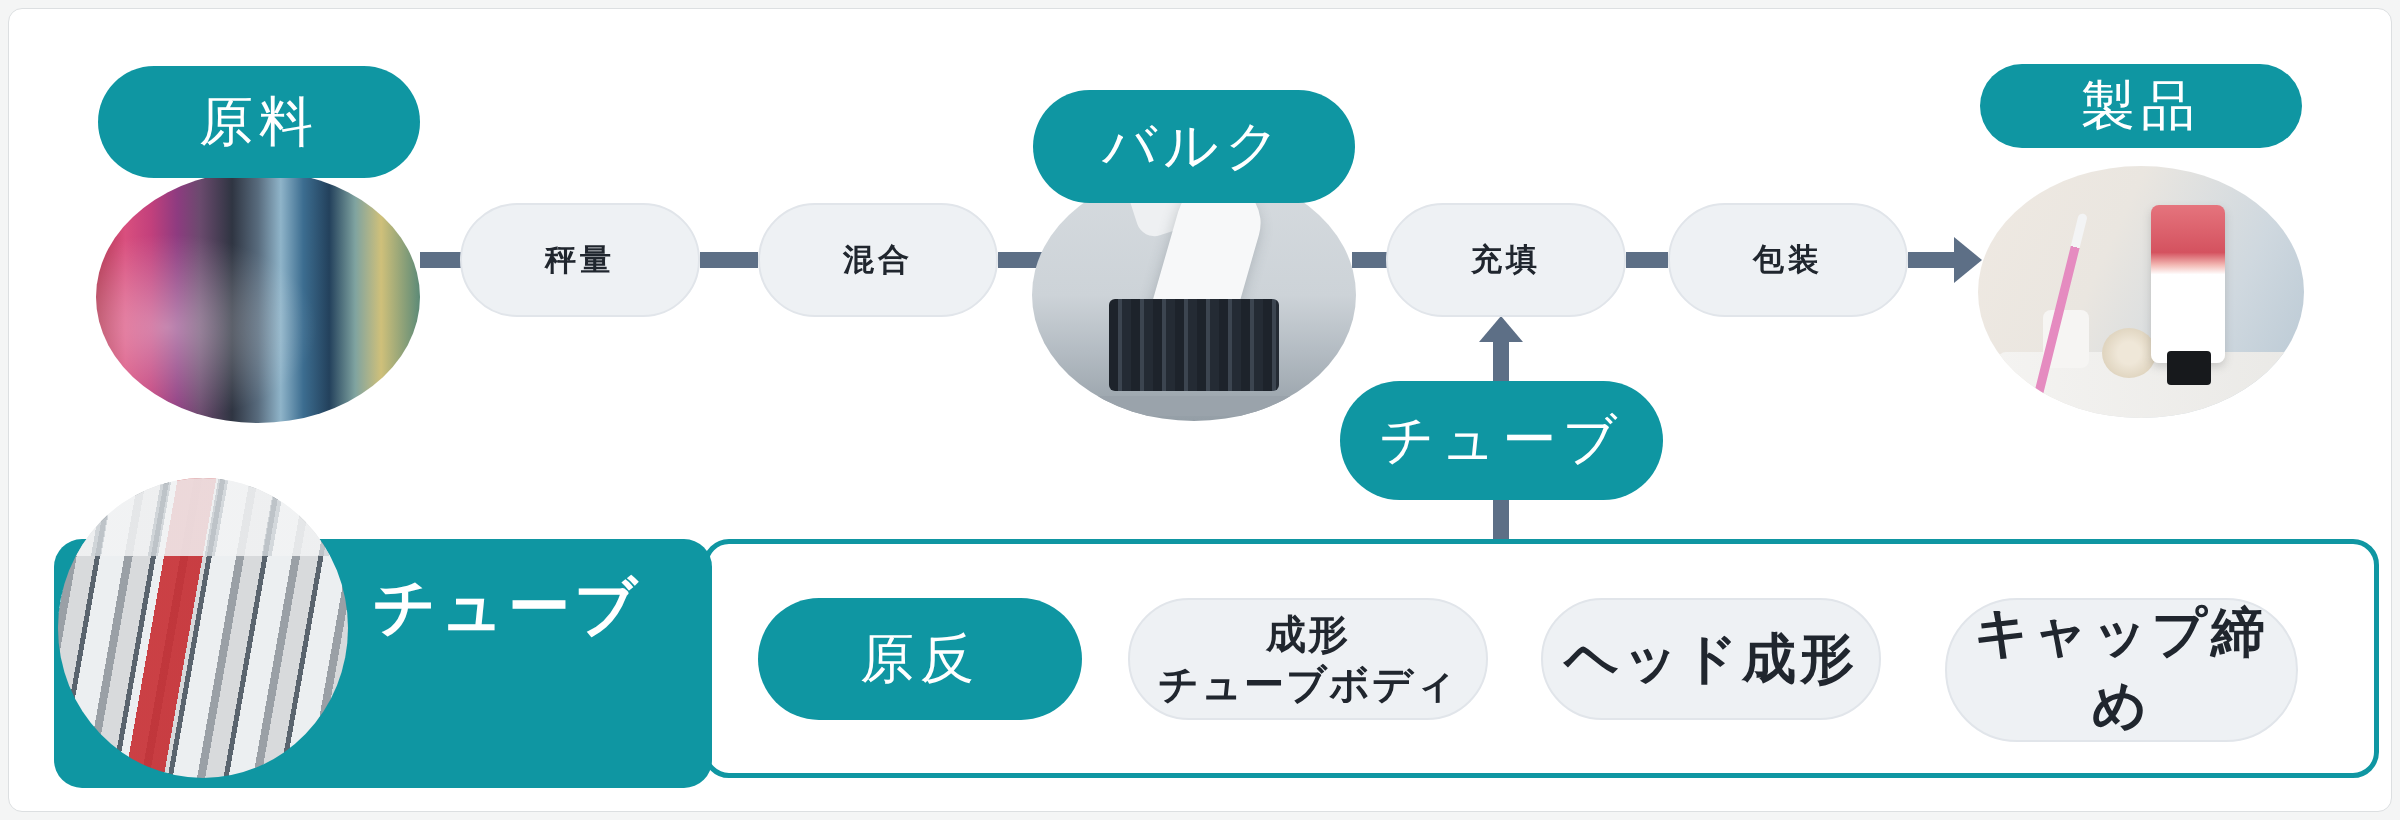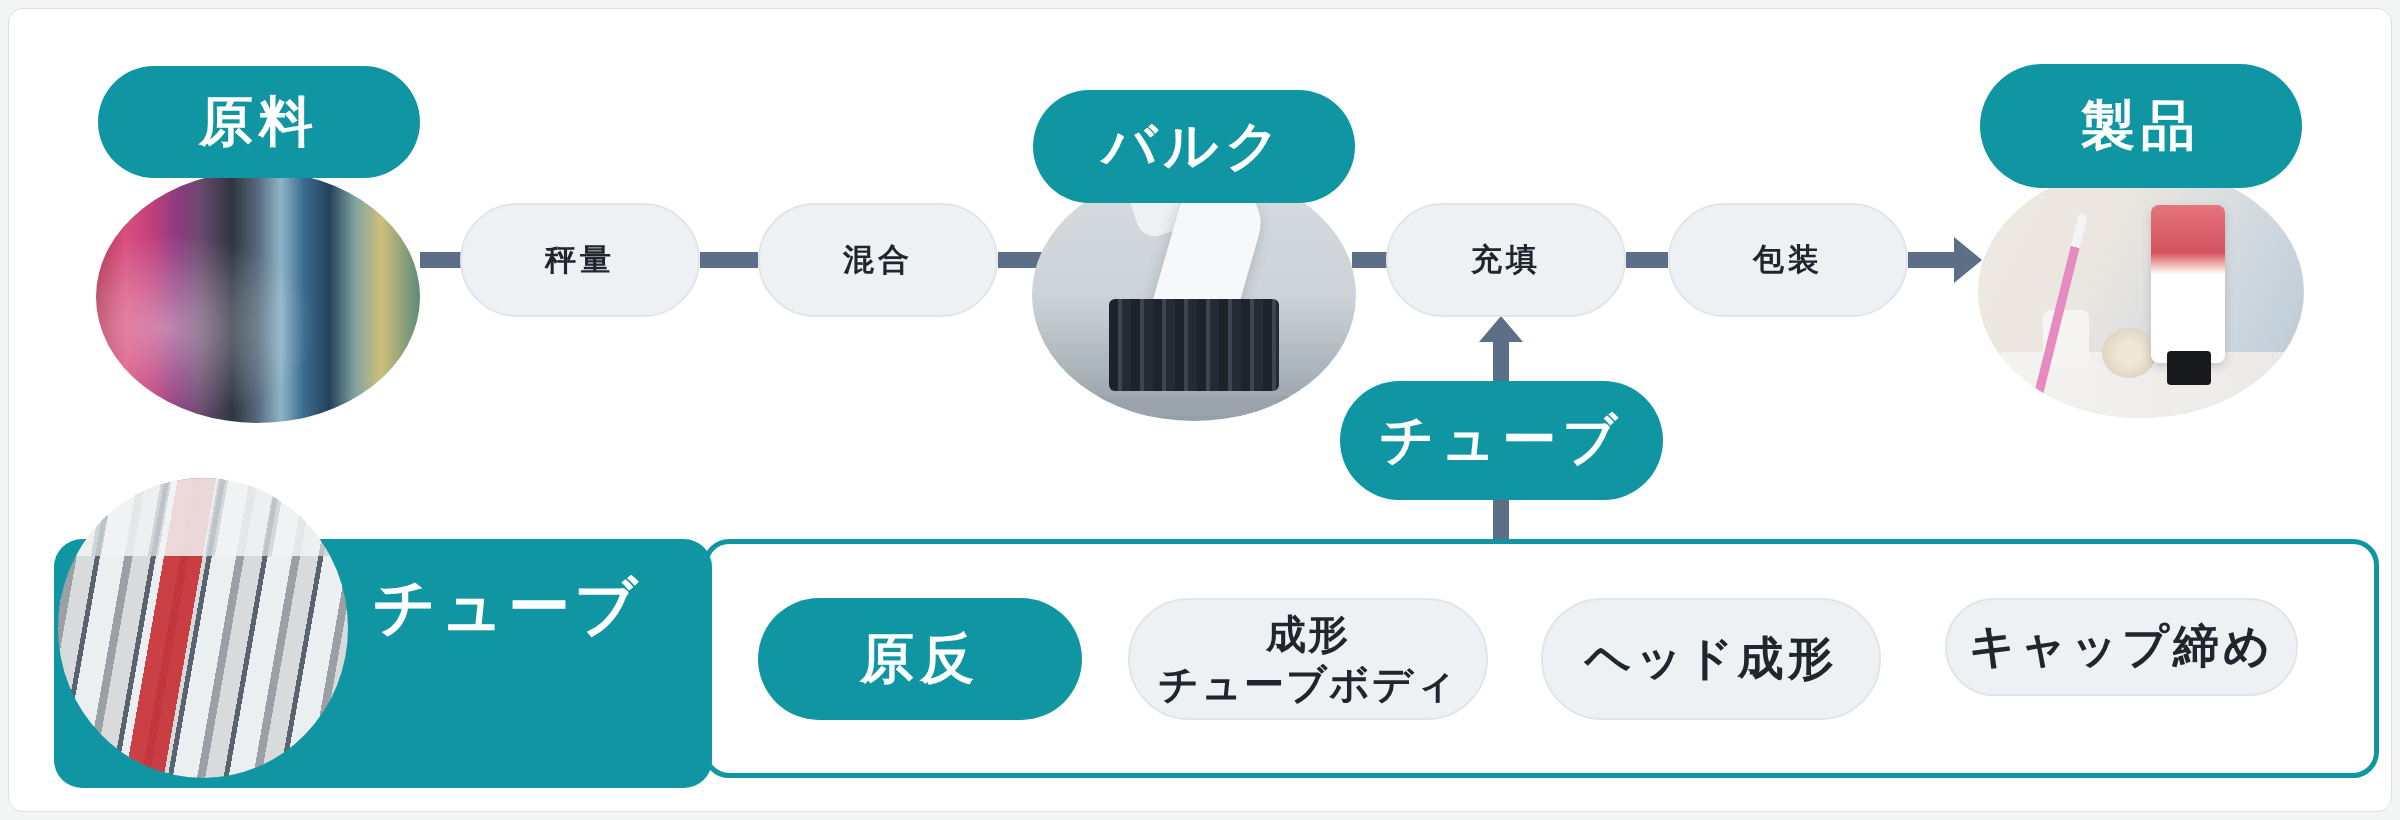--- a/index.html
+++ b/index.html
@@ -6,21 +6,21 @@
     --teal:#0f96a2;
     --conn:#5d6f86;
     --pillbg:#eef1f4;
     --pillbr:#e1e5ea;
     --textd:#20262e;
   }
   html,body{margin:0;padding:0;background:#f4f5f5;}
   #canvas{position:relative;width:2400px;height:820px;font-family:"Liberation Sans","DejaVu Sans",sans-serif;}
   .card{position:absolute;left:8px;top:8px;right:8px;bottom:8px;background:#ffffff;border:1px solid #dcdfe1;border-radius:14px;}
   .pill{position:absolute;border-radius:999px;display:flex;align-items:center;justify-content:center;text-align:center;box-sizing:border-box;}
-  .pill-teal{background:var(--teal);color:#ffffff;font-size:54px;font-weight:700;letter-spacing:6px;z-index:6;}
+  .pill-teal{background:var(--teal);color:#ffffff;font-size:54px;font-weight:400;letter-spacing:6px;z-index:6;}
   .pill-proc{background:var(--pillbg);border:2px solid var(--pillbr);color:var(--textd);font-size:31px;font-weight:600;letter-spacing:4px;z-index:5;}
   .conn-h{position:absolute;height:16px;background:var(--conn);z-index:2;}
   .conn-v{position:absolute;width:16px;background:var(--conn);z-index:2;}
   .arrow-right{position:absolute;width:0;height:0;border-left:28px solid var(--conn);border-top:23px solid transparent;border-bottom:23px solid transparent;z-index:2;}
   .arrow-up{position:absolute;width:0;height:0;border-bottom:26px solid var(--conn);border-left:22px solid transparent;border-right:22px solid transparent;z-index:2;}
   .ellipse{position:absolute;border-radius:50%;overflow:hidden;z-index:3;}
   .photo-fill{position:absolute;inset:0;}
   
   .ph-raw{background:
     radial-gradient(ellipse at 22% 62%, rgba(255,255,255,0.38), transparent 42%),
@@ -41,21 +41,21 @@
     linear-gradient(100deg, transparent 0 118px, rgba(198,40,45,.88) 118px 156px, transparent 156px 100%),
     repeating-linear-gradient(100deg, #eceff1 0 24px, #9aa0a6 24px 32px, #d8dadc 32px 50px, #5a646e 50px 55px),
     linear-gradient(160deg,#4e7d55 0%,#6fa06d 35%,#45704e 100%);}
   .ph-tubes .rack{position:absolute;left:0;top:0;width:100%;height:26%;background:repeating-linear-gradient(100deg,#f2f3f4 0 46px,#cfd4d8 46px 56px);opacity:.85;}
   .tube-box{position:absolute;left:54px;top:539px;width:658px;height:249px;background:var(--teal);border-radius:28px;z-index:4;}
   .flow-box{position:absolute;left:703px;top:539px;width:1676px;height:239px;background:#ffffff;border:5px solid var(--teal);border-radius:26px;box-sizing:border-box;z-index:3;}
   .tube-box-title{position:absolute;left:373px;top:566px;z-index:6;color:#ffffff;font-size:62px;font-weight:600;line-height:1.32;letter-spacing:4px;}
   .tube-box-title span{display:block;}
   .two-line{font-size:40px;line-height:1.25;letter-spacing:2px;}
   .two-line span{display:block;}
-  .f46{font-size:46px;}
+  .f46{font-size:54px;}
 </style>
 </head>
 <body>
 
 <div id="canvas">
   <div class="card"></div>
 
   <div class="ellipse ph-raw" style="left:96px;top:171px;width:324px;height:252px;"></div>
   <div class="pill pill-teal" style="left:98px;top:66px;width:322px;height:112px;">
     <span>原料</span>
@@ -105,21 +105,21 @@
   <div class="ellipse" style="left:1978px;top:166px;width:326px;height:252px;">
     <div class="photo-fill ph-prod">
       <div class="marble"></div>
       <div class="holder"></div>
       <div class="brush"></div>
       <div class="loofah"></div>
       <div class="tube"></div>
       <div class="cap"></div>
     </div>
   </div>
-  <div class="pill pill-teal" style="left:1980px;top:64px;width:322px;height:124px;">
+  <div class="pill pill-teal" style="left:1980px;top:64px;width:322px;height:84px;">
     <span>製品</span>
   </div>
 
   <div class="arrow-up" style="left:1479px;top:316px;"></div>
   <div class="conn-v" style="left:1493px;top:340px;height:42px;"></div>
   <div class="pill pill-teal" style="left:1340px;top:381px;width:323px;height:119px;">
     <span>チューブ</span>
   </div>
   <div class="conn-v" style="left:1493px;top:499px;height:44px;"></div>
 
@@ -147,16 +147,16 @@
 
   <div class="conn-h" style="left:1488px;top:651px;width:53px;"></div>
 
   <div class="pill pill-proc f46" style="left:1541px;top:598px;width:340px;height:122px;">
     <span>ヘッド成形</span>
   </div>
 
   <div class="conn-h" style="left:1881px;top:651px;width:44px;"></div>
   <div class="arrow-right" style="left:1923px;top:636px;"></div>
 
-  <div class="pill pill-proc f46" style="left:1945px;top:598px;width:353px;height:98px;">
+  <div class="pill pill-proc f46" style="left:1945px;top:598px;width:353px;height:144px;">
     <span>キャップ締め</span>
   </div>
 </div>
 
 </body></html>

